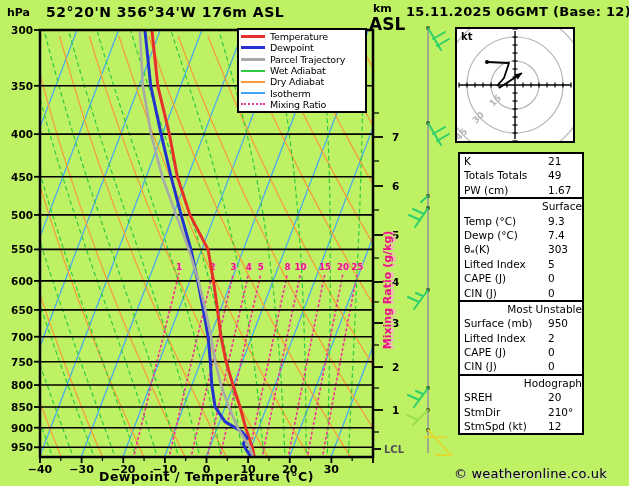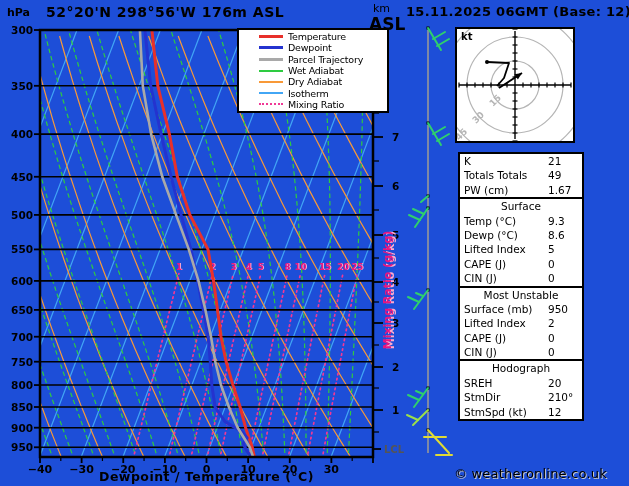--- a/index.html
+++ b/index.html
@@ -1,47 +1,47 @@
 <!DOCTYPE html>
 <html><head>
 <meta charset="utf-8">
 <style>
   html,body{margin:0;padding:0;background:#fff;}
-  .screen{position:relative;width:629px;height:486px;background:#1d4ed8;
+  .screen{position:relative;width:629px;height:486px;background:#bef264;
           font-family:"DejaVu Sans",sans-serif;color:#000;overflow:hidden;}
   .hdr{position:absolute;white-space:nowrap;}
   #hpa-label{left:7px;top:6px;font-size:11px;font-weight:bold;}
   #station-title{left:46px;top:4px;font-size:14px;font-weight:bold;letter-spacing:0.5px;}
-  #km-label{left:373px;top:2px;font-size:11px;font-weight:normal;}
+  #km-label{left:373px;top:2px;font-size:11px;font-weight:bold;}
   #asl-label{left:369px;top:14px;font-size:17px;font-weight:bold;}
   #datetime-title{left:406px;top:4px;font-size:13px;font-weight:bold;letter-spacing:0.3px;}
-  #legend{position:absolute;left:237px;top:28px;width:152px;border:2px solid #000;
-          background:#fff;box-sizing:border-box;padding:1px 20px;z-index:5;}
+  #legend{position:absolute;left:237px;top:28px;width:130px;border:2px solid #000;
+          background:#fff;box-sizing:border-box;padding:1px 2px;z-index:5;}
   .lg-row{display:flex;align-items:center;height:11.3px;gap:5px;}
   .lg-line{width:24px;flex:none;height:0;}
   .lg-txt{font-size:9.5px;letter-spacing:-0.2px;white-space:nowrap;}
   #info-table{position:absolute;left:458px;top:152px;width:126px;border:2px solid #000;
           background:#fff;box-sizing:border-box;font-size:10.5px;z-index:5;}
   .tbl-section{border-top:2px solid #000;}
   .tbl-section:first-child{border-top:none;}
-  .tbl-header{text-align:center;height:14.4px;line-height:14.4px;}
+  .tbl-header{text-align:right;height:14.4px;line-height:14.4px;}
   .tbl-row{display:flex;height:14.4px;line-height:14.4px;padding-left:4px;}
   .tbl-label{width:84px;flex:none;white-space:nowrap;}
   .tbl-value{flex:1;white-space:nowrap;}
   #footer-credit{position:absolute;left:454px;top:466px;font-size:13px;font-weight:normal;
           letter-spacing:0.2px;text-shadow:1px 1px 0 #ccc;}
   svg text{font-family:"DejaVu Sans",sans-serif;}
   #hodograph-box{position:absolute;left:455px;top:27px;z-index:4;}
 </style>
 </head>
 <body>
 
 <div class="screen">
   <div class="hdr" id="hpa-label">hPa</div>
-  <div class="hdr" id="station-title">52°20'N 298°56'W 176m ASL</div>
+  <div class="hdr" id="station-title">52°20'N 356°34'W 176m ASL</div>
   <div class="hdr" id="km-label">km</div>
   <div class="hdr" id="asl-label">ASL</div>
   <div class="hdr" id="datetime-title">15.11.2025 06GMT (Base: 12)</div>
 
   <svg id="skewt-svg" width="629" height="486" viewBox="0 0 629 486" style="position:absolute;left:0;top:0;">
       <defs>
         <clipPath id="plotclip">
           <rect x="40" y="30" width="333" height="427"></rect>
         </clipPath>
       </defs>
@@ -351,21 +351,25 @@
         </div>
       </div>
       <div class="tbl-section">
         <div class="tbl-header">Surface</div>
         <div class="tbl-row">
           <span class="tbl-label">Temp (°C)</span>
           <span class="tbl-value">9.3</span>
         </div>
         <div class="tbl-row">
           <span class="tbl-label">Dewp (°C)</span>
-          <span class="tbl-value">8.6</span>
+          <span class="tbl-value">7.4</span>
+        </div>
+        <div class="tbl-row">
+          <span class="tbl-label">θₑ(K)</span>
+          <span class="tbl-value">303</span>
         </div>
         <div class="tbl-row">
           <span class="tbl-label">Lifted Index</span>
           <span class="tbl-value">5</span>
         </div>
         <div class="tbl-row">
           <span class="tbl-label">CAPE (J)</span>
           <span class="tbl-value">0</span>
         </div>
         <div class="tbl-row">

